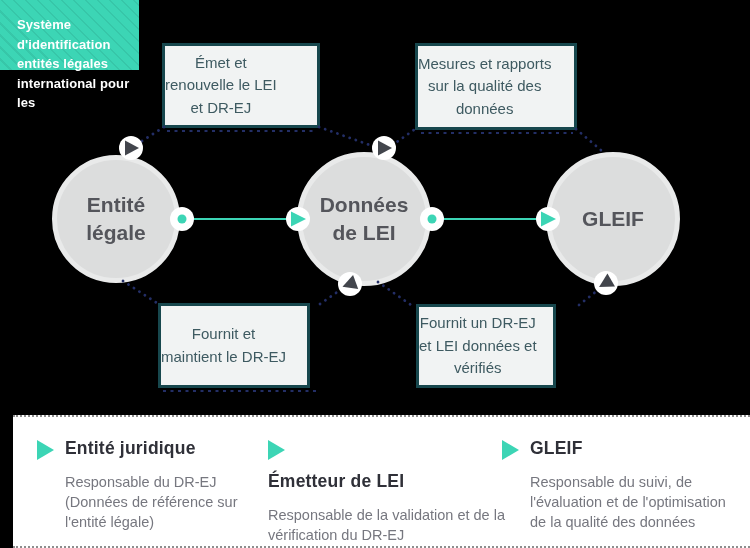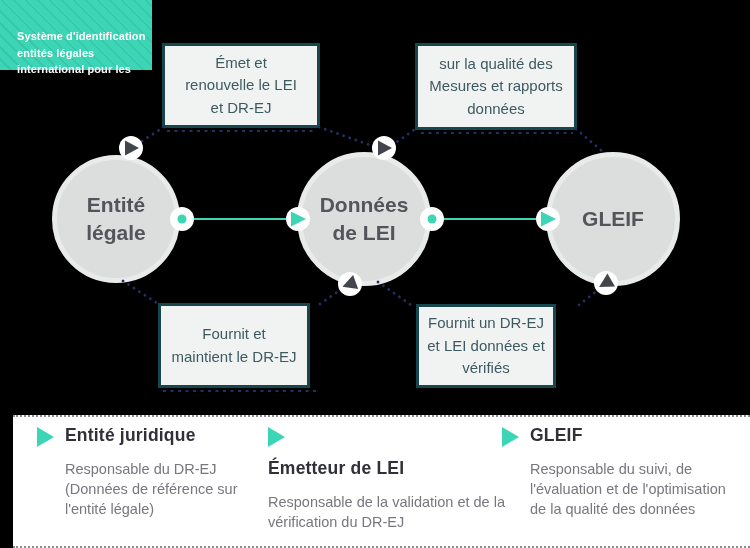--- a/index.html
+++ b/index.html
@@ -8,31 +8,31 @@
     --box_bg:#f1f3f3; --box_text:#3e5a61; --circle_text:#54555b;
     --legend_title:#2f3038; --legend_desc:#76777f;
     --dark_node:#42454c; --panel_bg:#ffffff; --page_bg:#000000;
   }
   *{box-sizing:border-box;margin:0;padding:0;}
   html,body{width:750px;height:548px;overflow:hidden;}
   body{background:var(--page_bg);font-family:"Liberation Sans","DejaVu Sans",sans-serif;position:relative;}
   .stage{position:absolute;inset:0;}
 
   .badge{
-    position:absolute;left:0;top:0;width:152px;height:70px;
+    position:absolute;left:0;top:0;width:139px;height:70px;
     background:var(--teal);
     background-image:repeating-linear-gradient(45deg,transparent 0 7px,rgba(10,70,60,.10) 7px 8.5px);
-    color:#fff;font-size:11px;font-weight:bold;line-height:1.5;
-    padding:28px 6px 0 17px;letter-spacing:.1px;
+    color:#fff;font-size:13px;font-weight:bold;line-height:1.5;
+    padding:15px 6px 0 17px;letter-spacing:.1px;
   }
   .badge span{display:block;}
 
   .dbox{
     position:absolute;background:var(--box_bg);border:3px solid var(--petrol);
-    display:flex;align-items:center;justify-content:center;text-align:center;
+    display:flex;align-items:center;text-align:center;
     color:var(--box_text);font-size:15px;line-height:1.5;
   }
   .dbox span{display:block;}
   .box-tl{left:162px;top:43px;width:158px;height:85px;}
   .box-tr{left:415px;top:43px;width:162px;height:87px;}
   .box-bl{left:158px;top:303px;width:152px;height:85px;}
   .box-br{left:416px;top:304px;width:140px;height:84px;}
 
   .circle{
     position:absolute;border-radius:50%;
@@ -52,21 +52,21 @@
   .nodew{fill:#fff;}
   .ndot{fill:var(--teal);}
   .narrow{fill:var(--teal);}
   .ntri{fill:var(--dark_node);}
 
   .legend{
     position:absolute;left:13px;top:415px;width:737px;height:133px;
     background:var(--panel_bg);
     border-top:2px dotted #8d8d8d;border-bottom:2px dotted #8d8d8d;
   }
-  .legend-item{position:absolute;top:8px;display:flex;gap:11px;justify-content:flex-end;}
+  .legend-item{position:absolute;top:21px;display:flex;gap:11px;justify-content:flex-end;}
   .legend-item.i1{left:24px;width:226px;}
   .legend-item.i2{left:255px;width:238px;flex-direction:column;}
   .legend-item.i3{left:489px;width:226px;}
   .tri{
     width:0;height:0;flex:0 0 auto;margin-top:2px;
     border-left:17px solid var(--teal);
     border-top:10px solid transparent;border-bottom:10px solid transparent;
   }
   .lt{font-weight:bold;font-size:17.5px;color:var(--legend_title);letter-spacing:.2px;}
   .ld{margin-top:13px;font-size:14.5px;line-height:1.38;color:var(--legend_desc);}
@@ -84,22 +84,22 @@
 
   <div class="dbox box-tl">
     <div>
       <span>Émet et</span>
       <span>renouvelle le LEI</span>
       <span>et DR-EJ</span>
     </div>
   </div>
   <div class="dbox box-tr">
     <div>
+      <span>Mesures et rapports</span>
       <span>sur la qualité des</span>
-      <span>Mesures et rapports</span>
       <span>données</span>
     </div>
   </div>
   <div class="dbox box-bl">
     <div>
       <span>Fournit et</span>
       <span>maintient le DR-EJ</span>
     </div>
   </div>
   <div class="dbox box-br">

